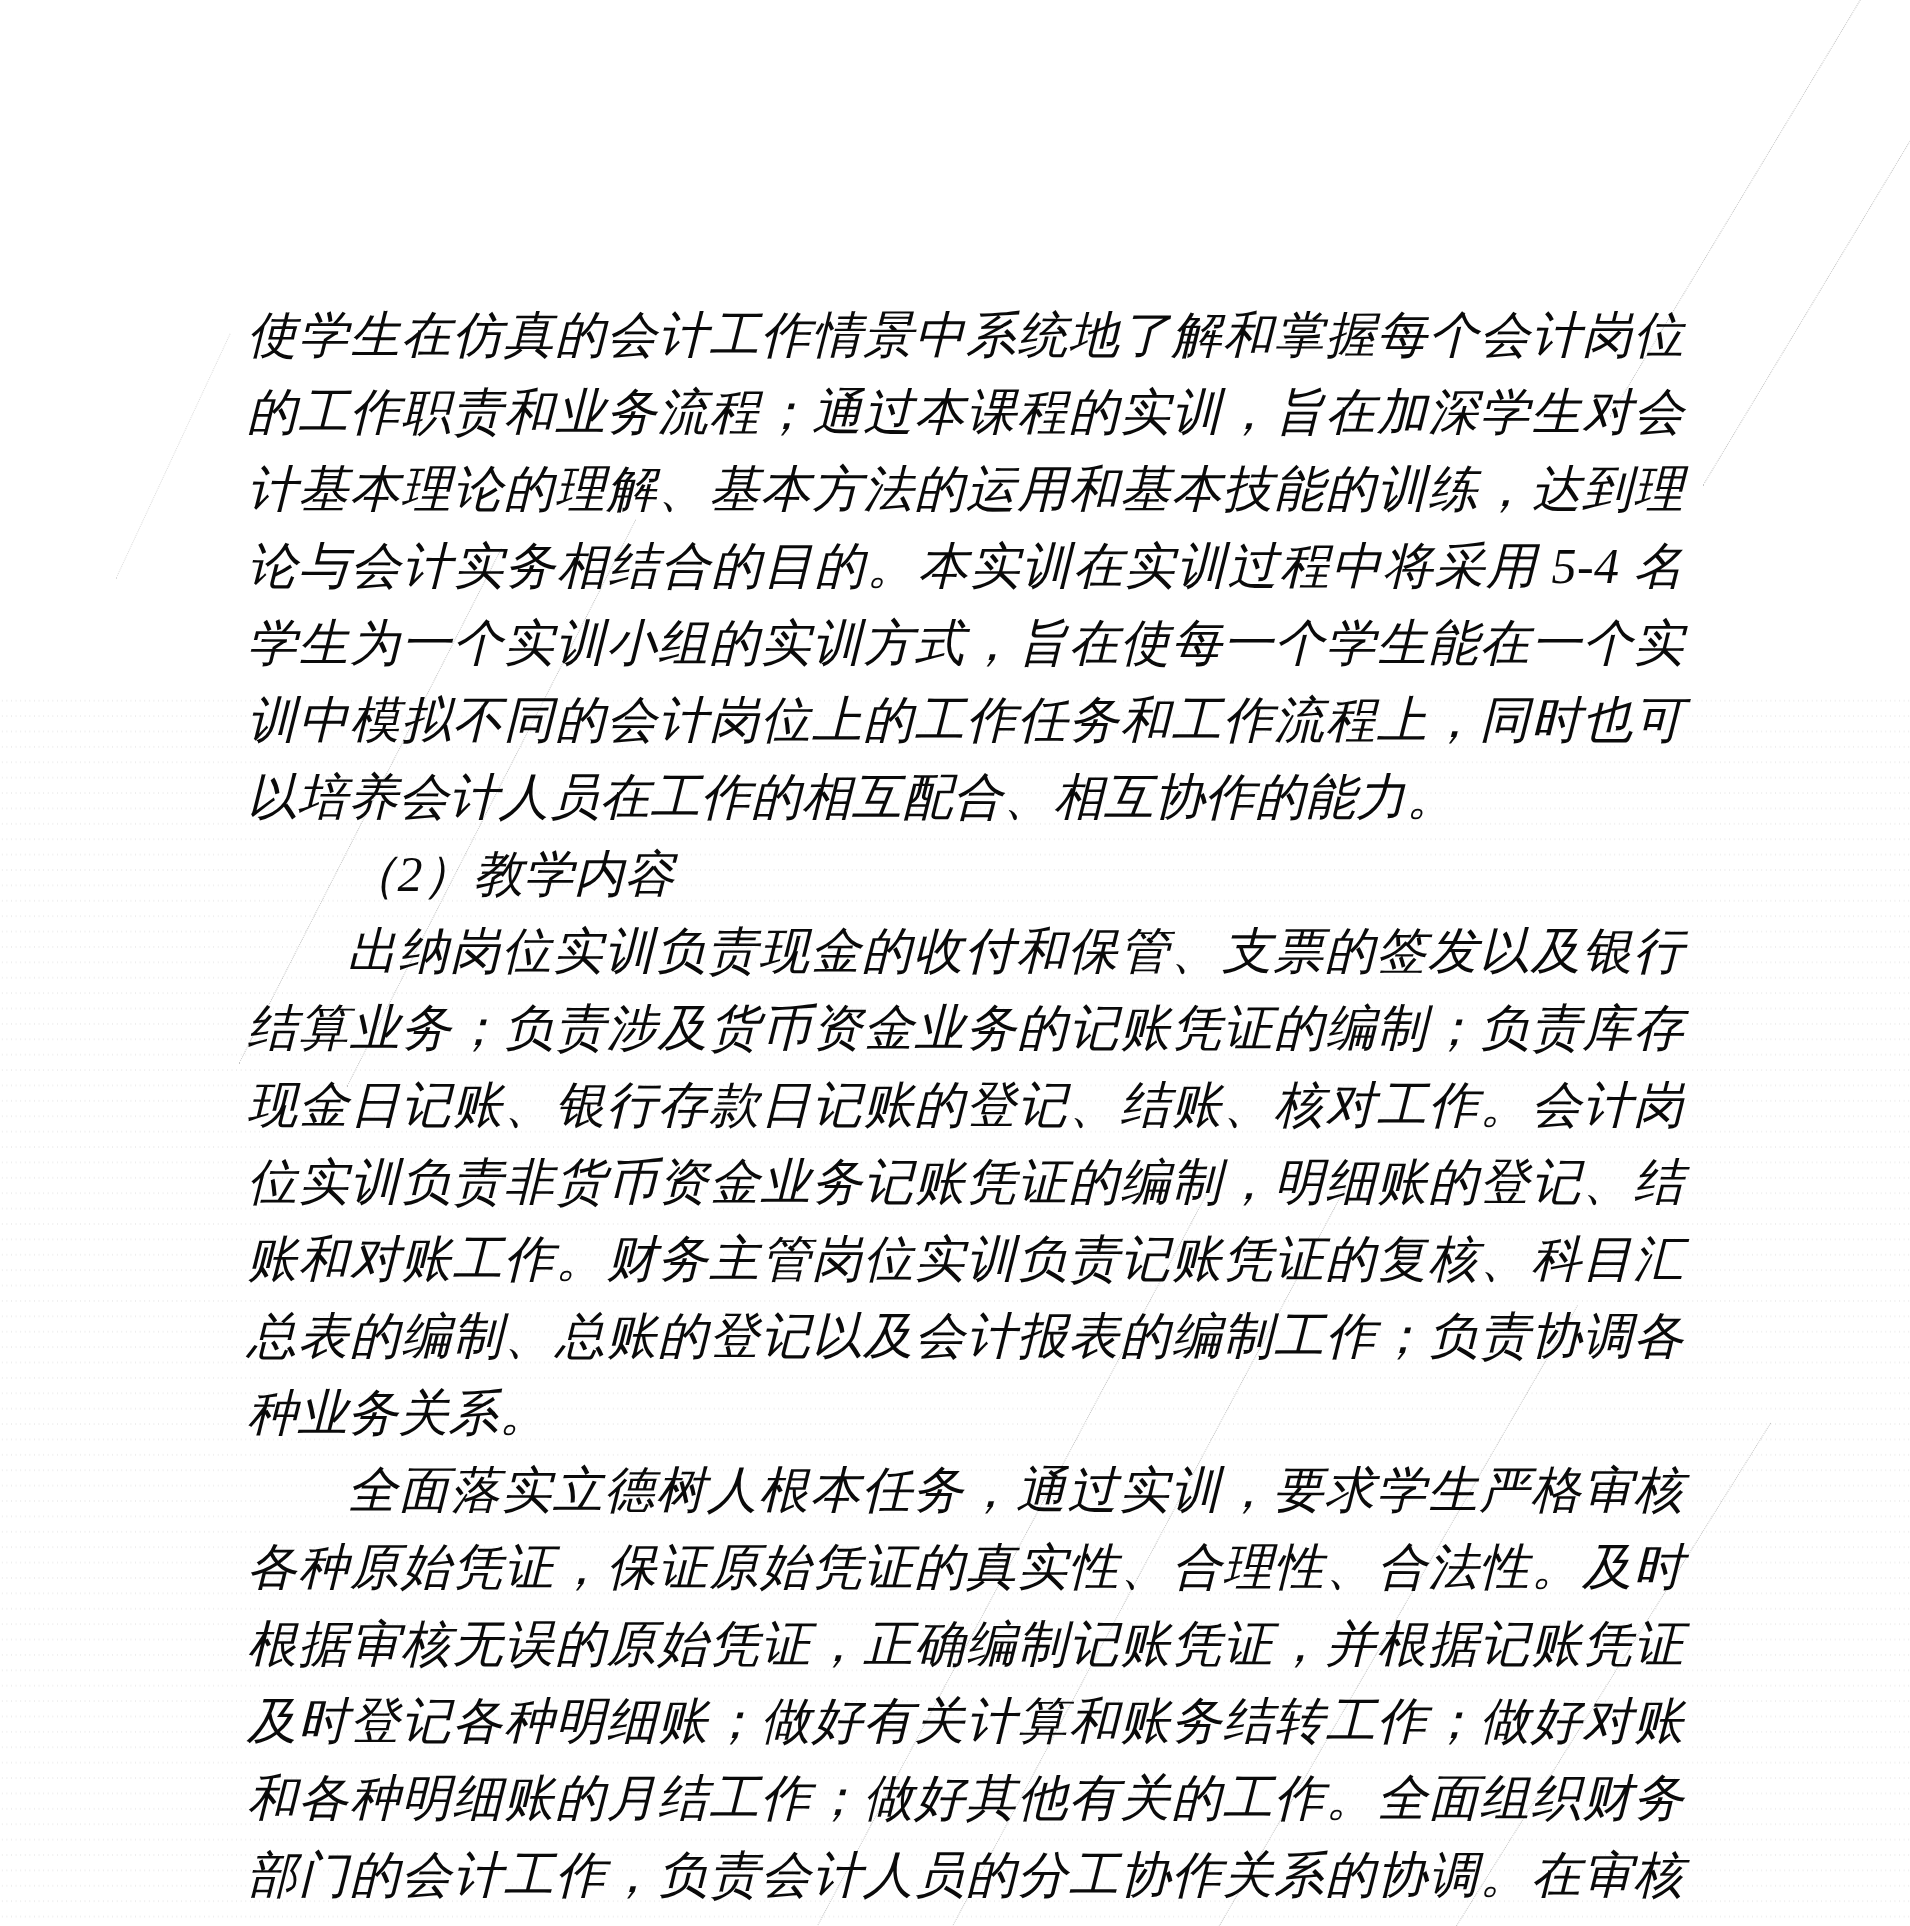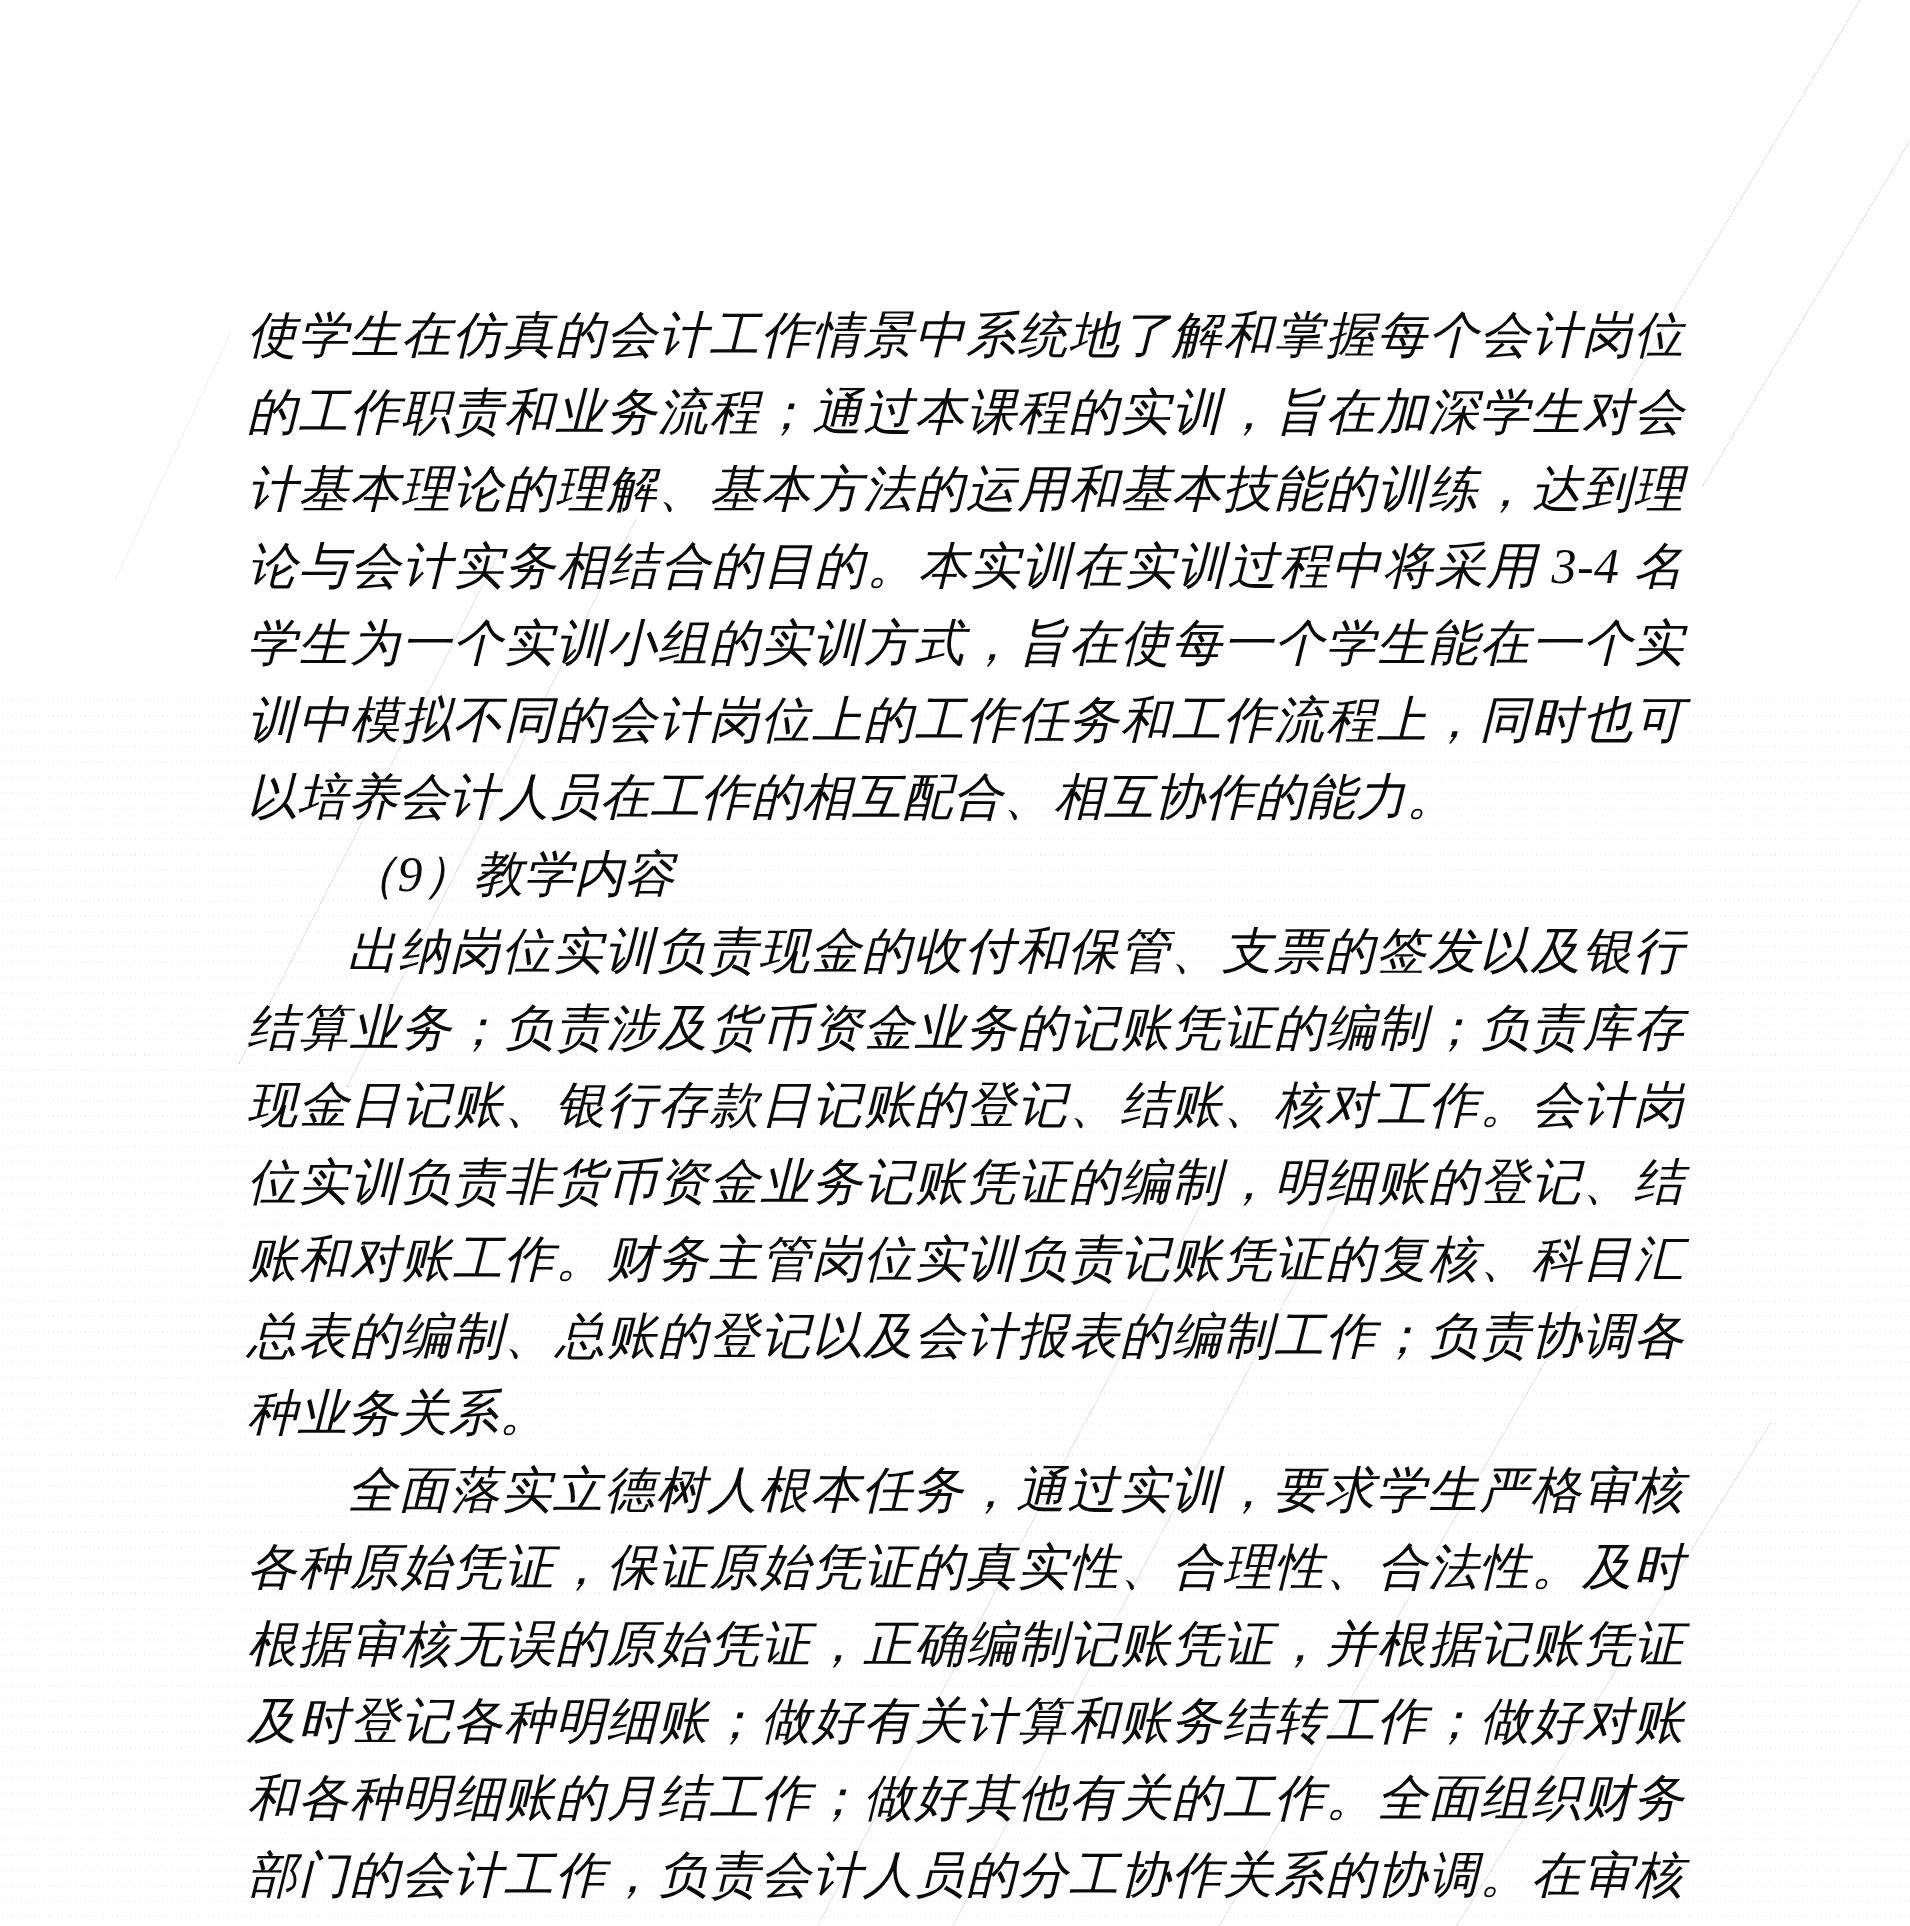--- a/index.html
+++ b/index.html
@@ -69,20 +69,20 @@
   <div class="diag d3"></div>
   <div class="diag d4"></div>
   <div class="diag d5"></div>
   <div class="diag d6"></div>
   <div class="diag d7"></div>
   <div class="diag d8"></div>
 
   <div class="diag d10"></div>
 
   <div class="textblock">
-      <p class="">使学生在仿真的会计工作情景中系统地了解和掌握每个会计岗位的工作职责和业务流程；通过本课程的实训，旨在加深学生对会计基本理论的理解、基本方法的运用和基本技能的训练，达到理论与会计实务相结合的目的。本实训在实训过程中将采用 3-4 名学生为一个实训小组的实训方式，旨在使每一个学生能在一个实训中模拟不同的会计岗位上的工作任务和工作流程上，同时也可以培养会计人员在工作的相互配合、相互协作的能力。</p>
-      <p class="indent">（9）教学内容</p>
+      <p class="">使学生在仿真的会计工作情景中系统地了解和掌握每个会计岗位的工作职责和业务流程；通过本课程的实训，旨在加深学生对会计基本理论的理解、基本方法的运用和基本技能的训练，达到理论与会计实务相结合的目的。本实训在实训过程中将采用 5-4 名学生为一个实训小组的实训方式，旨在使每一个学生能在一个实训中模拟不同的会计岗位上的工作任务和工作流程上，同时也可以培养会计人员在工作的相互配合、相互协作的能力。</p>
+      <p class="indent">（2）教学内容</p>
       <p class="indent">出纳岗位实训负责现金的收付和保管、支票的签发以及银行结算业务；负责涉及货币资金业务的记账凭证的编制；负责库存现金日记账、银行存款日记账的登记、结账、核对工作。会计岗位实训负责非货币资金业务记账凭证的编制，明细账的登记、结账和对账工作。财务主管岗位实训负责记账凭证的复核、科目汇总表的编制、总账的登记以及会计报表的编制工作；负责协调各种业务关系。</p>
       <p class="indent">全面落实立德树人根本任务，通过实训，要求学生严格审核各种原始凭证，保证原始凭证的真实性、合理性、合法性。及时根据审核无误的原始凭证，正确编制记账凭证，并根据记账凭证及时登记各种明细账；做好有关计算和账务结转工作；做好对账和各种明细账的月结工作；做好其他有关的工作。全面组织财务部门的会计工作，负责会计人员的分工协作关系的协调。在审核记账凭证，保证记账凭证无误的基础上，做好科目汇总表的编制工作。及时登记总账，按月办理总账的月结工作，并将总账及时与出纳所经管的现金日记账、银行存款日记账等，与会计所经管的各种明细账进行对账。根据账簿记录及有关资料，于月末编制“资产负债表”“利润表”和“现金流量表”等会计报表。</p>
     </div>
 
 </div>
 
 
 </body></html>

